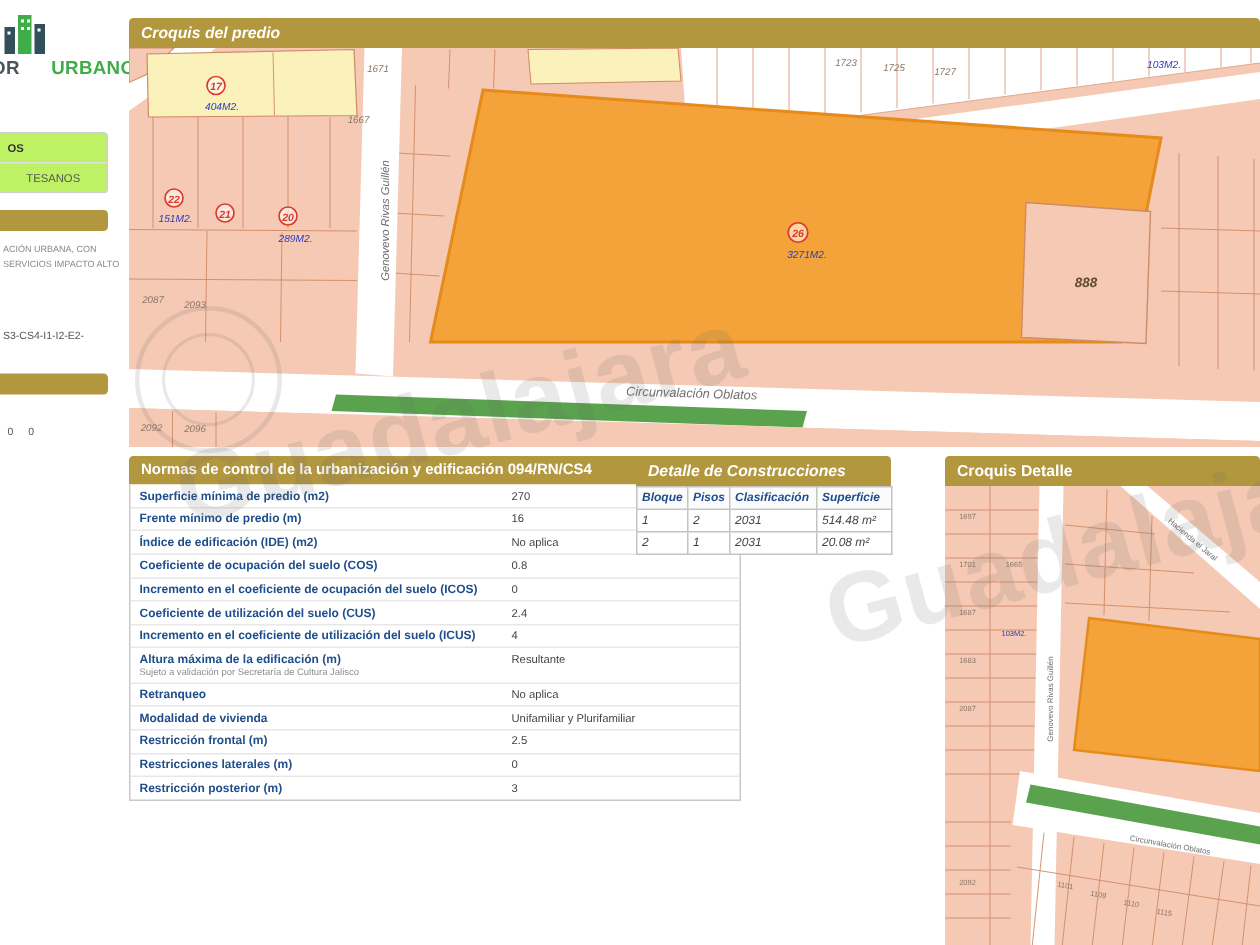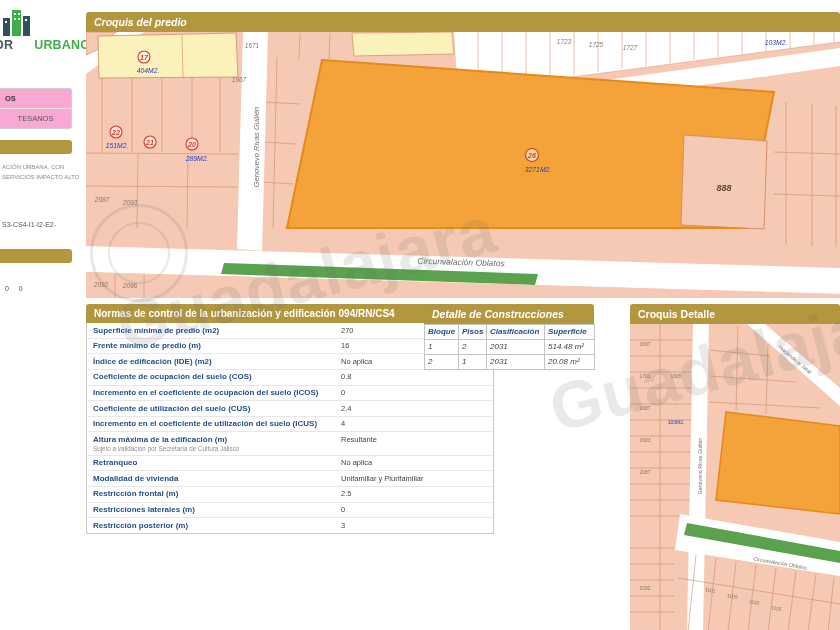--- a/index.html
+++ b/index.html
@@ -6,21 +6,21 @@
   html,body { width:840px; height:630px; overflow:hidden; background:#fff;
               font-family:"Liberation Sans", sans-serif; }
   #app { position:relative; width:840px; height:630px; background:#fff; overflow:hidden; }
 
   
   #sidebar { position:absolute; left:0; top:0; width:80px; height:630px; background:#fff; z-index:5; }
   .logo { position:absolute; top:6px; left:0; width:80px; text-align:center; }
   .brand { font-size:12.5px; font-weight:bold; letter-spacing:.2px; white-space:nowrap; margin-left:-6px; }
   .brand .b1 { color:#4a555a; } .brand .b2 { color:#3fae49;padding-left:21px; }
   .gold-bar { position:absolute; left:0; width:72px; height:14px; background:#b2973f; border-radius:0 3px 3px 0; }
-  .side-card { position:absolute; left:0; top:88px; width:72px; background:#f9a8d4; border:1px solid #cfcfcf; border-left:none; border-radius:0 3px 3px 0; font-size:7.5px; }
+  .side-card { position:absolute; left:0; top:88px; width:72px; background:#bef264; border:1px solid #cfcfcf; border-left:none; border-radius:0 3px 3px 0; font-size:7.5px; }
   .side-card .sc-top { padding:5px 5px; font-weight:bold; color:#333; border-bottom:1px solid #e0e0e0; }
   .side-card .sc-bot { padding:5px 5px; color:#555;text-align:center; }
   .side-note { position:absolute; left:2px; top:162px; font-size:6px; color:#8a8a8a; line-height:1.7; }
   .side-code { position:absolute; left:2px; top:221px; font-size:7px; color:#555; }
   .side-zeros { position:absolute; left:5px; top:285px; font-size:7px; color:#555; letter-spacing:4px; }
 
   
   .panel { position:absolute; z-index:10; }
   .panel-header { background:#b2973f; color:#fff; font-weight:bold; font-size:10.5px;
                   padding:3.5px 8px; border-radius:3px 3px 0 0; line-height:1.2; white-space:nowrap; }

